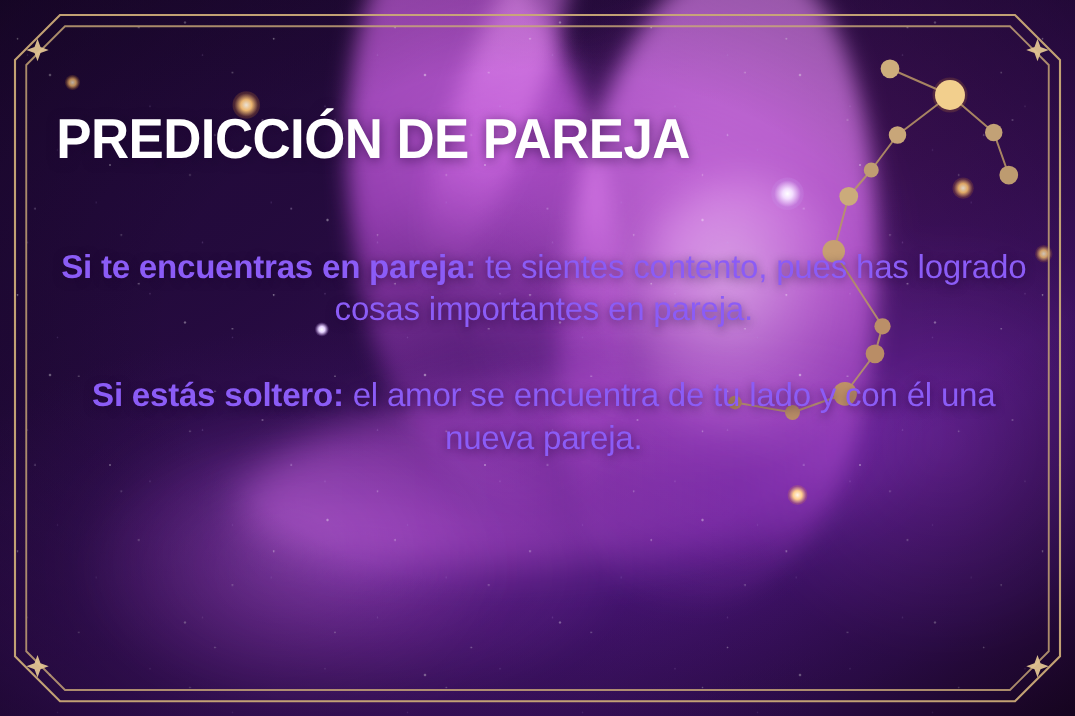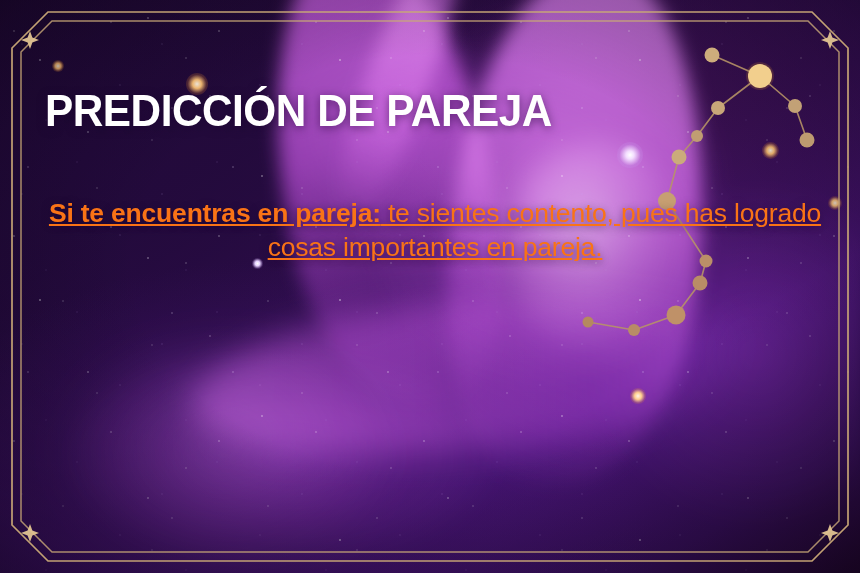--- a/index.html
+++ b/index.html
@@ -194,24 +194,23 @@
     left: 40px;
     top: 196px;
     width: 790px;
   }
 
   .para {
     margin: 0 0 34px 0;
     font-family: "Liberation Sans", sans-serif;
     font-size: 26.5px;
     line-height: 1.30;
-    color: #f97316;
+    color: #8b5cf6;
     letter-spacing: -0.2px;
     text-shadow: 0 2px 8px rgba(28,0,48,0.60);
-    text-decoration: underline;
   }
   .para:last-child { margin-bottom: 0; }
 
   .para .lead {
     font-weight: 700;
   }
 
   .p3 { margin-top: 42px; }
 </style>
 </head>
@@ -295,18 +294,19 @@
   </svg>
 
   <div class="content">
 
     <h1 class="title">PREDICCIÓN DE PAREJA</h1>
 
     <div class="body-block">
 
       <p class="para"><span class="lead">Si te encuentras en pareja:</span><span> te sientes contento, pues has logrado cosas importantes en pareja.</span></p>
 
+      <p class="para"><span class="lead">Si estás soltero:</span><span> el amor se encuentra de tu lado y con él una nueva pareja.</span></p>
 
 
     </div>
   </div>
 
 </div>
 
 </body></html>

